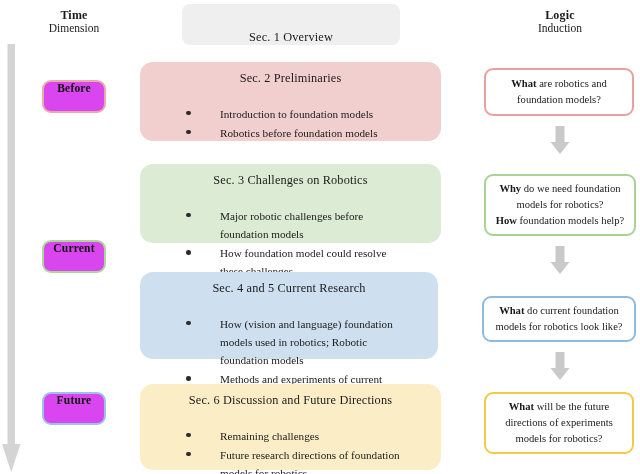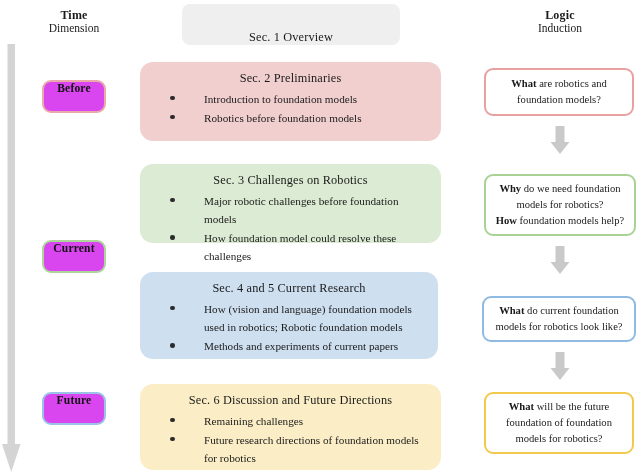--- a/index.html
+++ b/index.html
@@ -82,21 +82,21 @@
     text-align: center;
     font-size: 12.3px;
     line-height: 1.2;
     margin: 0;
     padding: 9px 10px 3px 10px;
     font-weight: normal;
     letter-spacing: .15px;
   }
   .section-card ul {
     list-style: none;
-    margin: 0;
+    margin: 16px;
     padding: 0 20px 0 22px;
   }
   .section-card li {
     position: relative;
     font-size: 11.2px;
     line-height: 1.62;
     padding: 0 0 0 42px;
     margin: 1px 0 0 0;
   }
   .section-card li .dot {
@@ -239,21 +239,21 @@
     <span class="lline"><b>How</b><span> foundation models help?</span></span>
   </div>
 
   <div class="logic-box" id="logic3">
     <span class="lline"><b>What</b><span> do current foundation</span></span>
     <span class="lline"><span>models for robotics look like?</span></span>
   </div>
 
   <div class="logic-box" id="logic4">
     <span class="lline"><b>What</b><span> will be the future</span></span>
-    <span class="lline"><span>foundation of foundation</span></span>
+    <span class="lline"><span>directions of experiments</span></span>
     <span class="lline"><span>models for robotics?</span></span>
   </div>
 
   <div class="flow-arrow" id="arrow1">
     <svg width="26" height="30" viewBox="0 0 26 30" xmlns="http://www.w3.org/2000/svg">
       <rect x="8.5" y="0" width="9" height="17" fill="#c9c9c9"></rect>
       <polygon points="3.5,16 22.5,16 13,28" fill="#c9c9c9"></polygon>
     </svg>
   </div>
   <div class="flow-arrow" id="arrow2">

